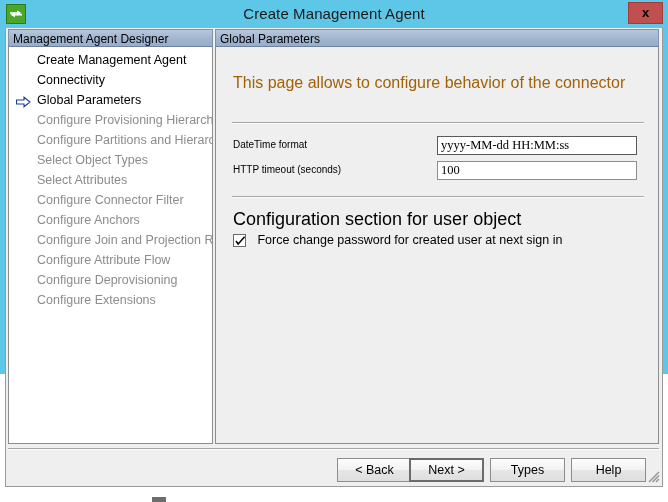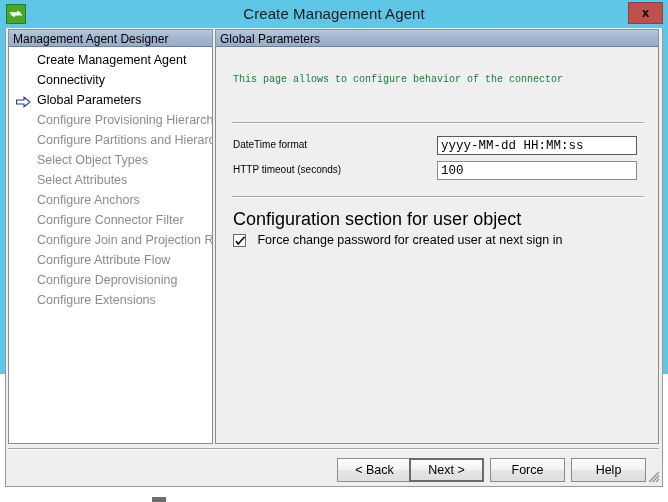--- a/index.html
+++ b/index.html
@@ -173,24 +173,24 @@
     background: #efefef;
     border: 1px solid #8d8d8d;
     border-top: none;
     box-sizing: border-box;
     overflow: hidden;
   }
   #intro-text {
     position: absolute;
     left: 17px;
     top: 27px;
-    font-size: 10px;
-    color: #15803d;
-    white-space: nowrap;
-    font-family: Liberation Mono, monospace;
+    font-size: 16px;
+    color: #a16207;
+    white-space: nowrap;
+    font-family: Liberation Sans, sans-serif;
   }
   .hsep {
     position: absolute;
     left: 16px;
     width: 412px;
     height: 2px;
     border-top: 1px solid #a7a7a7;
     border-bottom: 1px solid #fcfcfc;
     box-sizing: border-box;
   }
@@ -211,21 +211,21 @@
   .text-input {
     position: absolute;
     left: 221px;
     width: 200px;
     height: 19px;
     background: #ffffff;
     border: 1px solid #8d8d8d;
     box-sizing: border-box;
     font-size: 12.5px;
     color: #000000;
-    font-family: Liberation Mono, monospace;
+    font-family: Liberation Serif, serif;
     padding: 0 0 0 3px;
     line-height: 17px;
     outline: none;
   }
   #input-datetime {
     top: 89px;
     border: 1px solid #5a5a5a;
   }
   #input-timeout { top: 114px; }
 
@@ -391,24 +391,24 @@
         <div class="step-item disabled">
           <span>Configure Partitions and Hierarchies</span>
         </div>
         <div class="step-item disabled">
           <span>Select Object Types</span>
         </div>
         <div class="step-item disabled">
           <span>Select Attributes</span>
         </div>
         <div class="step-item disabled">
+          <span>Configure Connector Filter</span>
+        </div>
+        <div class="step-item disabled">
           <span>Configure Anchors</span>
-        </div>
-        <div class="step-item disabled">
-          <span>Configure Connector Filter</span>
         </div>
         <div class="step-item disabled">
           <span>Configure Join and Projection Rules</span>
         </div>
         <div class="step-item disabled">
           <span>Configure Attribute Flow</span>
         </div>
         <div class="step-item disabled">
           <span>Configure Deprovisioning</span>
         </div>
@@ -445,21 +445,21 @@
           <span id="checkbox-label">Force change password for created user at next sign in</span>
         </div>
 
       </div>
     </div>
 
     <div id="footer-sep"></div>
     <div id="footer">
       <div class="dlg-button" id="btn-back">&lt; Back</div>
       <div class="dlg-button default" id="btn-next">Next &gt;</div>
-      <div class="dlg-button" id="btn-cancel">Force</div>
+      <div class="dlg-button" id="btn-cancel">Types</div>
       <div class="dlg-button" id="btn-help">Help</div>
 
       <svg id="resize-grip" viewBox="0 0 14 14" xmlns="http://www.w3.org/2000/svg">
         <path d="M13 3 L3 13 M13 6.5 L6.5 13 M13 10 L10 13" stroke="#9b9b9b" stroke-width="1.6" fill="none"></path>
       </svg>
     </div>
 
   </div>
 </div>
 

